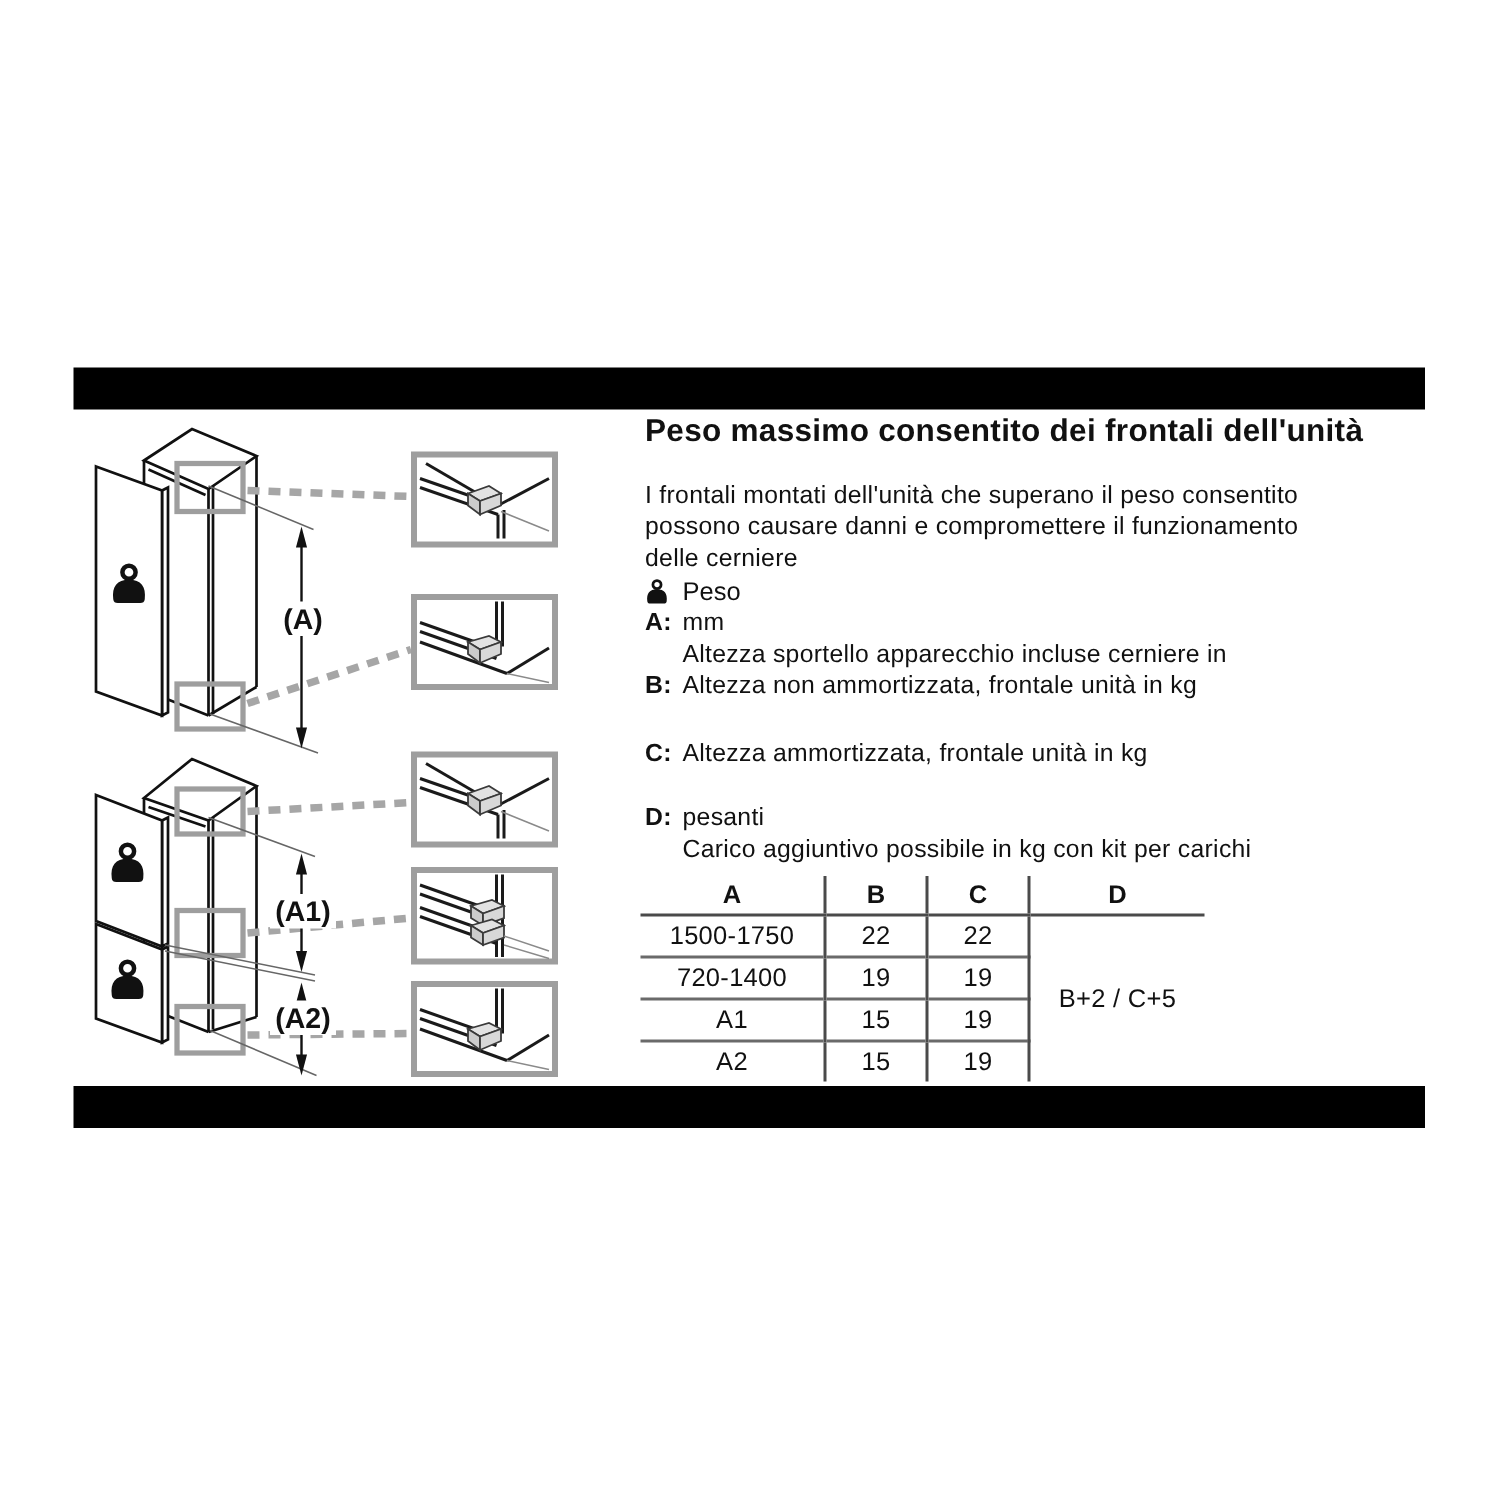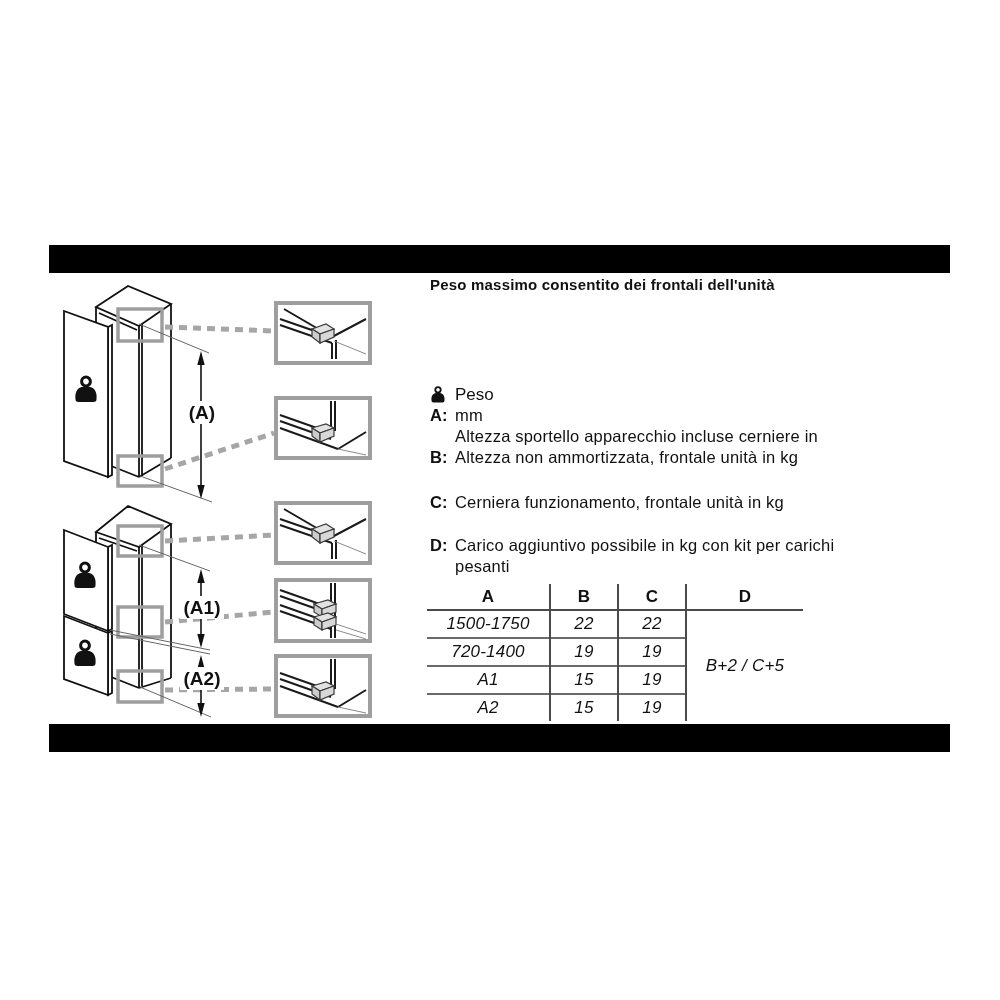--- a/index.html
+++ b/index.html
@@ -4,32 +4,32 @@
 <style>
   html,body{margin:0;padding:0;background:#fff;}
   .canvas{position:relative;width:1000px;height:1000px;background:#fff;overflow:hidden;
           font-family:"Liberation Sans",sans-serif;color:#111;}
   .bar{position:absolute;left:49px;width:901px;height:28px;background:#000;}
   .bar.top{top:245px;}
   .bar.bottom{top:724px;}
   .diagram-wrap{position:absolute;left:48px;top:273px;width:372px;height:452px;}
   .content{position:absolute;left:430px;top:276px;width:516px;height:452px;}
   .content > div{position:absolute;left:0;}
-  .doc-title{top:0;font-size:15px;font-weight:bold;letter-spacing:.2px;white-space:nowrap;}
+  .doc-title{top:0;font-size:21px;font-weight:bold;letter-spacing:.2px;white-space:nowrap;}
   .intro{top:44px;font-size:16.5px;line-height:21px;letter-spacing:.2px;}
   .legend-row{display:flex;font-size:16.5px;line-height:21px;letter-spacing:.2px;}
   .legend-key{font-weight:bold;width:25px;flex:none;}
   .peso-row{top:109px;display:flex;align-items:center;font-size:17px;}
   .peso-row .w-icon{width:25px;flex:none;display:flex;align-items:center;}
   .row-a{top:129px;} .row-b{top:171px;} .row-c{top:216px;} .row-d{top:259px;}
   table.spec{position:absolute;left:-3px;top:308px;border-collapse:collapse;table-layout:fixed;
              font-size:17px;letter-spacing:.2px;color:#111;}
   table.spec th,table.spec td{padding:0;text-align:center;font-weight:normal;}
   table.spec th{height:25px;font-weight:bold;border-bottom:2px solid #4a4a4a;}
-  table.spec td{height:26px;font-style:italic;}
+  table.spec td{height:26px;}
   .col-a{width:123px;} .col-b{width:68px;} .col-c{width:68px;} .col-d{width:117px;}
   .vline{border-left:2px solid #4a4a4a;}
   .hline{border-top:2px solid #6a6a6a;}
   td.bold{font-weight:bold;margin-top:28px;}
   svg text{font-family:"Liberation Sans",sans-serif;}
 </style>
 </head>
 <body>
 
 <div class="canvas">
@@ -188,20 +188,25 @@
       <use href="#boxC" x="276" y="580"></use>
       <use href="#boxB" x="276" y="656"></use>
     </g>
   </svg>
   </div>
 
   <div class="content">
 
     <div class="doc-title">Peso massimo consentito dei frontali dell'unità</div>
 
+    <div class="intro">
+      <div>I frontali montati dell'unità che superano il peso consentito</div>
+      <div>possono causare danni e compromettere il funzionamento</div>
+      <div>delle cerniere</div>
+    </div>
 
     <div class="peso-row">
       <span class="w-icon">
         <svg width="16" height="20" viewBox="-13 -15 26 30">
           <circle cx="0" cy="-8.5" r="4.4" fill="none" stroke="#111" stroke-width="3"></circle>
           <path d="M -10.5 9.5 C -11.5 1 -8 -3.5 0 -3.5 C 8 -3.5 11.5 1 10.5 9.5
                    C 10.3 11.3 9.2 12 7.5 12 L -7.5 12 C -9.2 12 -10.3 11.3 -10.5 9.5 Z" fill="#111"></path>
         </svg>
       </span>
       <span>Peso</span>
@@ -215,28 +220,28 @@
       </span>
     </div>
 
     <div class="legend-row row-b">
       <span class="legend-key">B:</span>
       <span>Altezza non ammortizzata, frontale unità in kg</span>
     </div>
 
     <div class="legend-row row-c">
       <span class="legend-key">C:</span>
-      <span>Cerniera funzionamento, frontale unità in kg</span>
+      <span>Altezza ammortizzata, frontale unità in kg</span>
     </div>
 
     <div class="legend-row row-d">
       <span class="legend-key">D:</span>
       <span>
+        <div>pesanti</div>
         <div>Carico aggiuntivo possibile in kg con kit per carichi</div>
-        <div>pesanti</div>
       </span>
     </div>
 
     <table class="spec">
       <colgroup>
         <col class="col-a">
           <col class="col-b">
           <col class="col-c">
           <col class="col-d">
       </colgroup>

